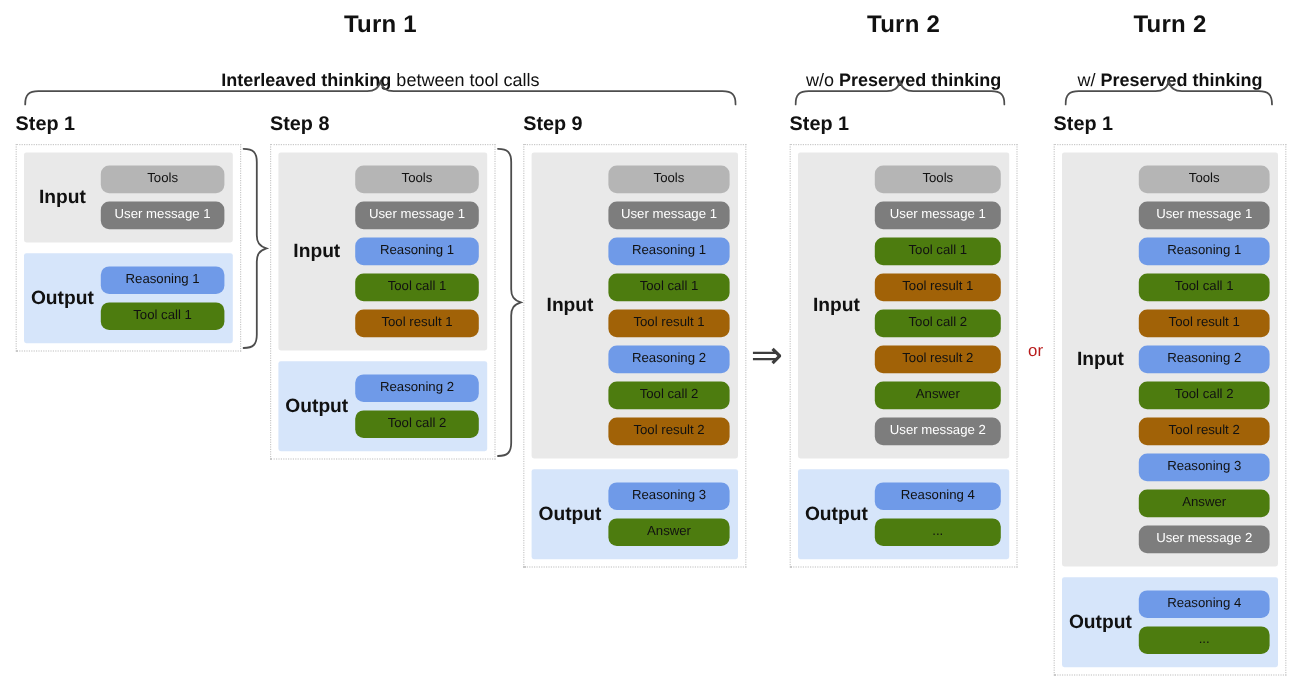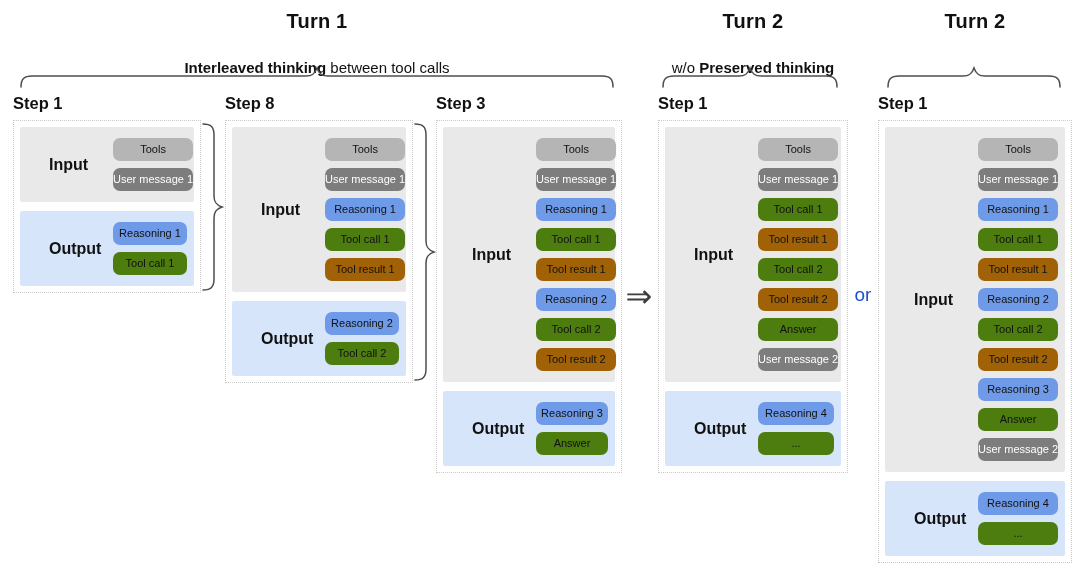--- a/index.html
+++ b/index.html
@@ -7,36 +7,36 @@
 
   .turn-header{position:absolute;text-align:center;}
   .turn-title{font-size:20px;font-weight:bold;letter-spacing:.2px;}
   .turn-sub{font-size:15px;margin-top:26px;white-space:nowrap;}
   .turn-sub .b{font-weight:bold;}
   .brace-top{position:absolute;}
   .step-label{position:absolute;font-size:16.5px;font-weight:bold;text-align:left;}
 
   .col{position:absolute;border:1px dotted #c9c9c9;padding:6px;display:flex;flex-direction:column;gap:9px;background:#fff;box-sizing:border-box;}
   .iobox{display:flex;align-items:center;padding:11px 7px 11px 0;border-radius:2px;}
-  .iobox .lbl{flex:0 0 64px;font-weight:bold;font-size:16px;margin-left:29px;}
+  .iobox .lbl{flex:0 0 64px;text-align:center;font-weight:bold;font-size:16px;}
   .iobox .pills{flex:1;display:flex;flex-direction:column;gap:7px;}
   .input-box{background:#e9e9e9;}
   .output-box{background:#d6e5fa;}
 
   .pill{height:23px;line-height:23px;border-radius:7px;font-size:11px;text-align:center;color:#111;overflow:hidden;white-space:nowrap;}
   .pill.tools{background:#b5b5b5;}
   .pill.user{background:#7d7d7d;color:#ffffff;}
   .pill.reasoning{background:#6f9ae8;}
   .pill.toolcall{background:#4d7c0f;}
   .pill.result{background:#a16207;}
 
   .vbrace{position:absolute;}
   .connector{position:absolute;text-align:center;color:#3d3d3d;}
   #arrow-implies{font-size:32px;top:277px;left:618px;width:42px;}
-  #or-connector{font-size:19px;top:284px;left:848px;width:30px;color:#1d4ed8;}
+  #or-connector{font-size:14px;top:284px;left:848px;width:30px;color:#b91c1c;}
   svg path{fill:none;stroke:#4d4d4d;stroke-width:1.5;stroke-linecap:round;}
 </style>
 </head>
 <body>
 
 <div id="canvas">
 
   <div class="turn-header" style="left:20px;top:10px;width:594px;">
     <div class="turn-title">Turn 1</div>
     <div class="turn-sub"><span class="b">Interleaved thinking</span><span> between tool calls</span></div>
@@ -48,28 +48,29 @@
   <div class="turn-header" style="left:658px;top:10px;width:190px;">
     <div class="turn-title">Turn 2</div>
     <div class="turn-sub"><span>w/o </span><span class="b">Preserved thinking</span></div>
   </div>
   <svg class="brace-top" style="left:662px;top:66px;" width="176" height="24">
     <path d="M 1 21 C 1 13 4 10 12 10 L 77 10 C 83 10 86 8 88 2 C 90 8 93 10 99 10 L 164 10 C 172 10 175 13 175 21"></path>
   </svg>
 
   <div class="turn-header" style="left:878px;top:10px;width:194px;">
     <div class="turn-title">Turn 2</div>
+    <div class="turn-sub"><span>w/ </span><span class="b">Preserved thinking</span></div>
   </div>
   <svg class="brace-top" style="left:887px;top:66px;" width="174" height="24">
     <path d="M 1 21 C 1 13 4 10 12 10 L 76 10 C 82 10 85 8 87 2 C 89 8 92 10 98 10 L 162 10 C 170 10 173 13 173 21"></path>
   </svg>
 
   <div class="step-label" style="left:13px;top:94px;width:188px;">Step 1</div>
   <div class="step-label" style="left:225px;top:94px;width:188px;">Step 8</div>
-  <div class="step-label" style="left:436px;top:94px;width:186px;">Step 3</div>
+  <div class="step-label" style="left:436px;top:94px;width:186px;">Step 9</div>
   <div class="step-label" style="left:658px;top:94px;width:190px;">Step 1</div>
   <div class="step-label" style="left:878px;top:94px;width:194px;">Step 1</div>
 
   <div class="col" style="left:13px;top:120px;width:188px;">
     <div class="iobox input-box">
       <div class="lbl">Input</div>
       <div class="pills">
         <div class="pill tools">Tools</div>
         <div class="pill user">User message 1</div>
       </div>

